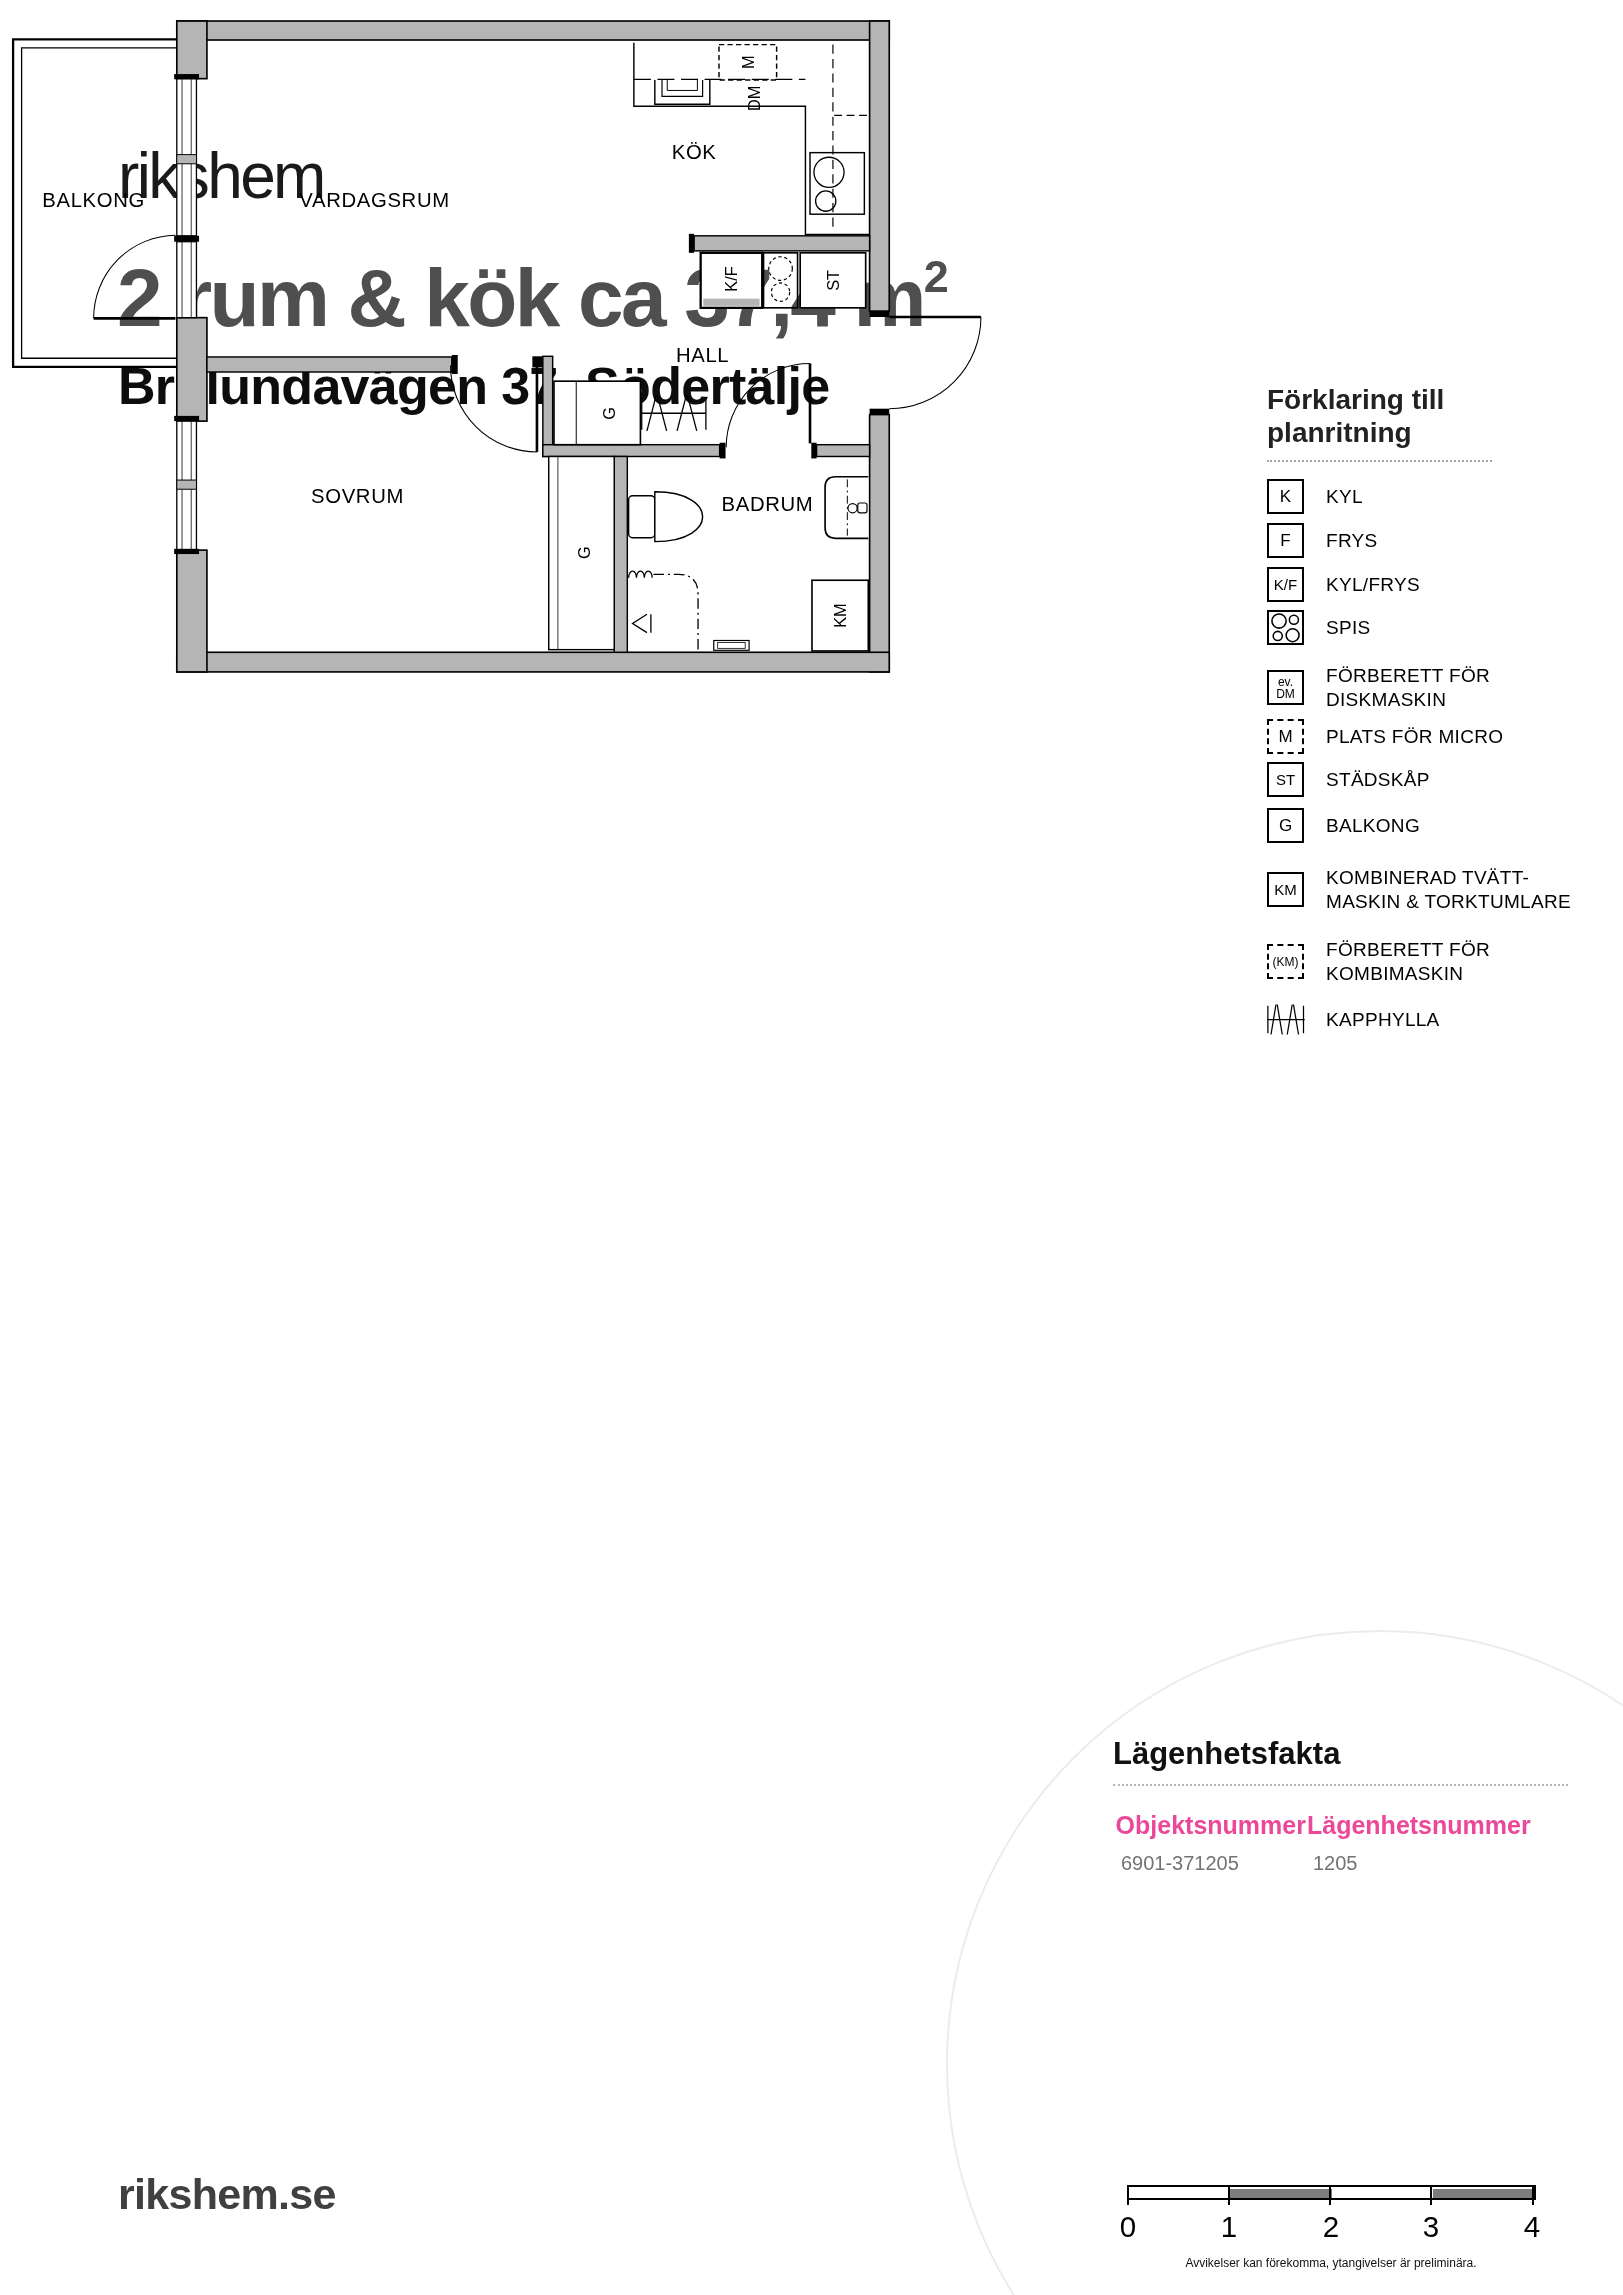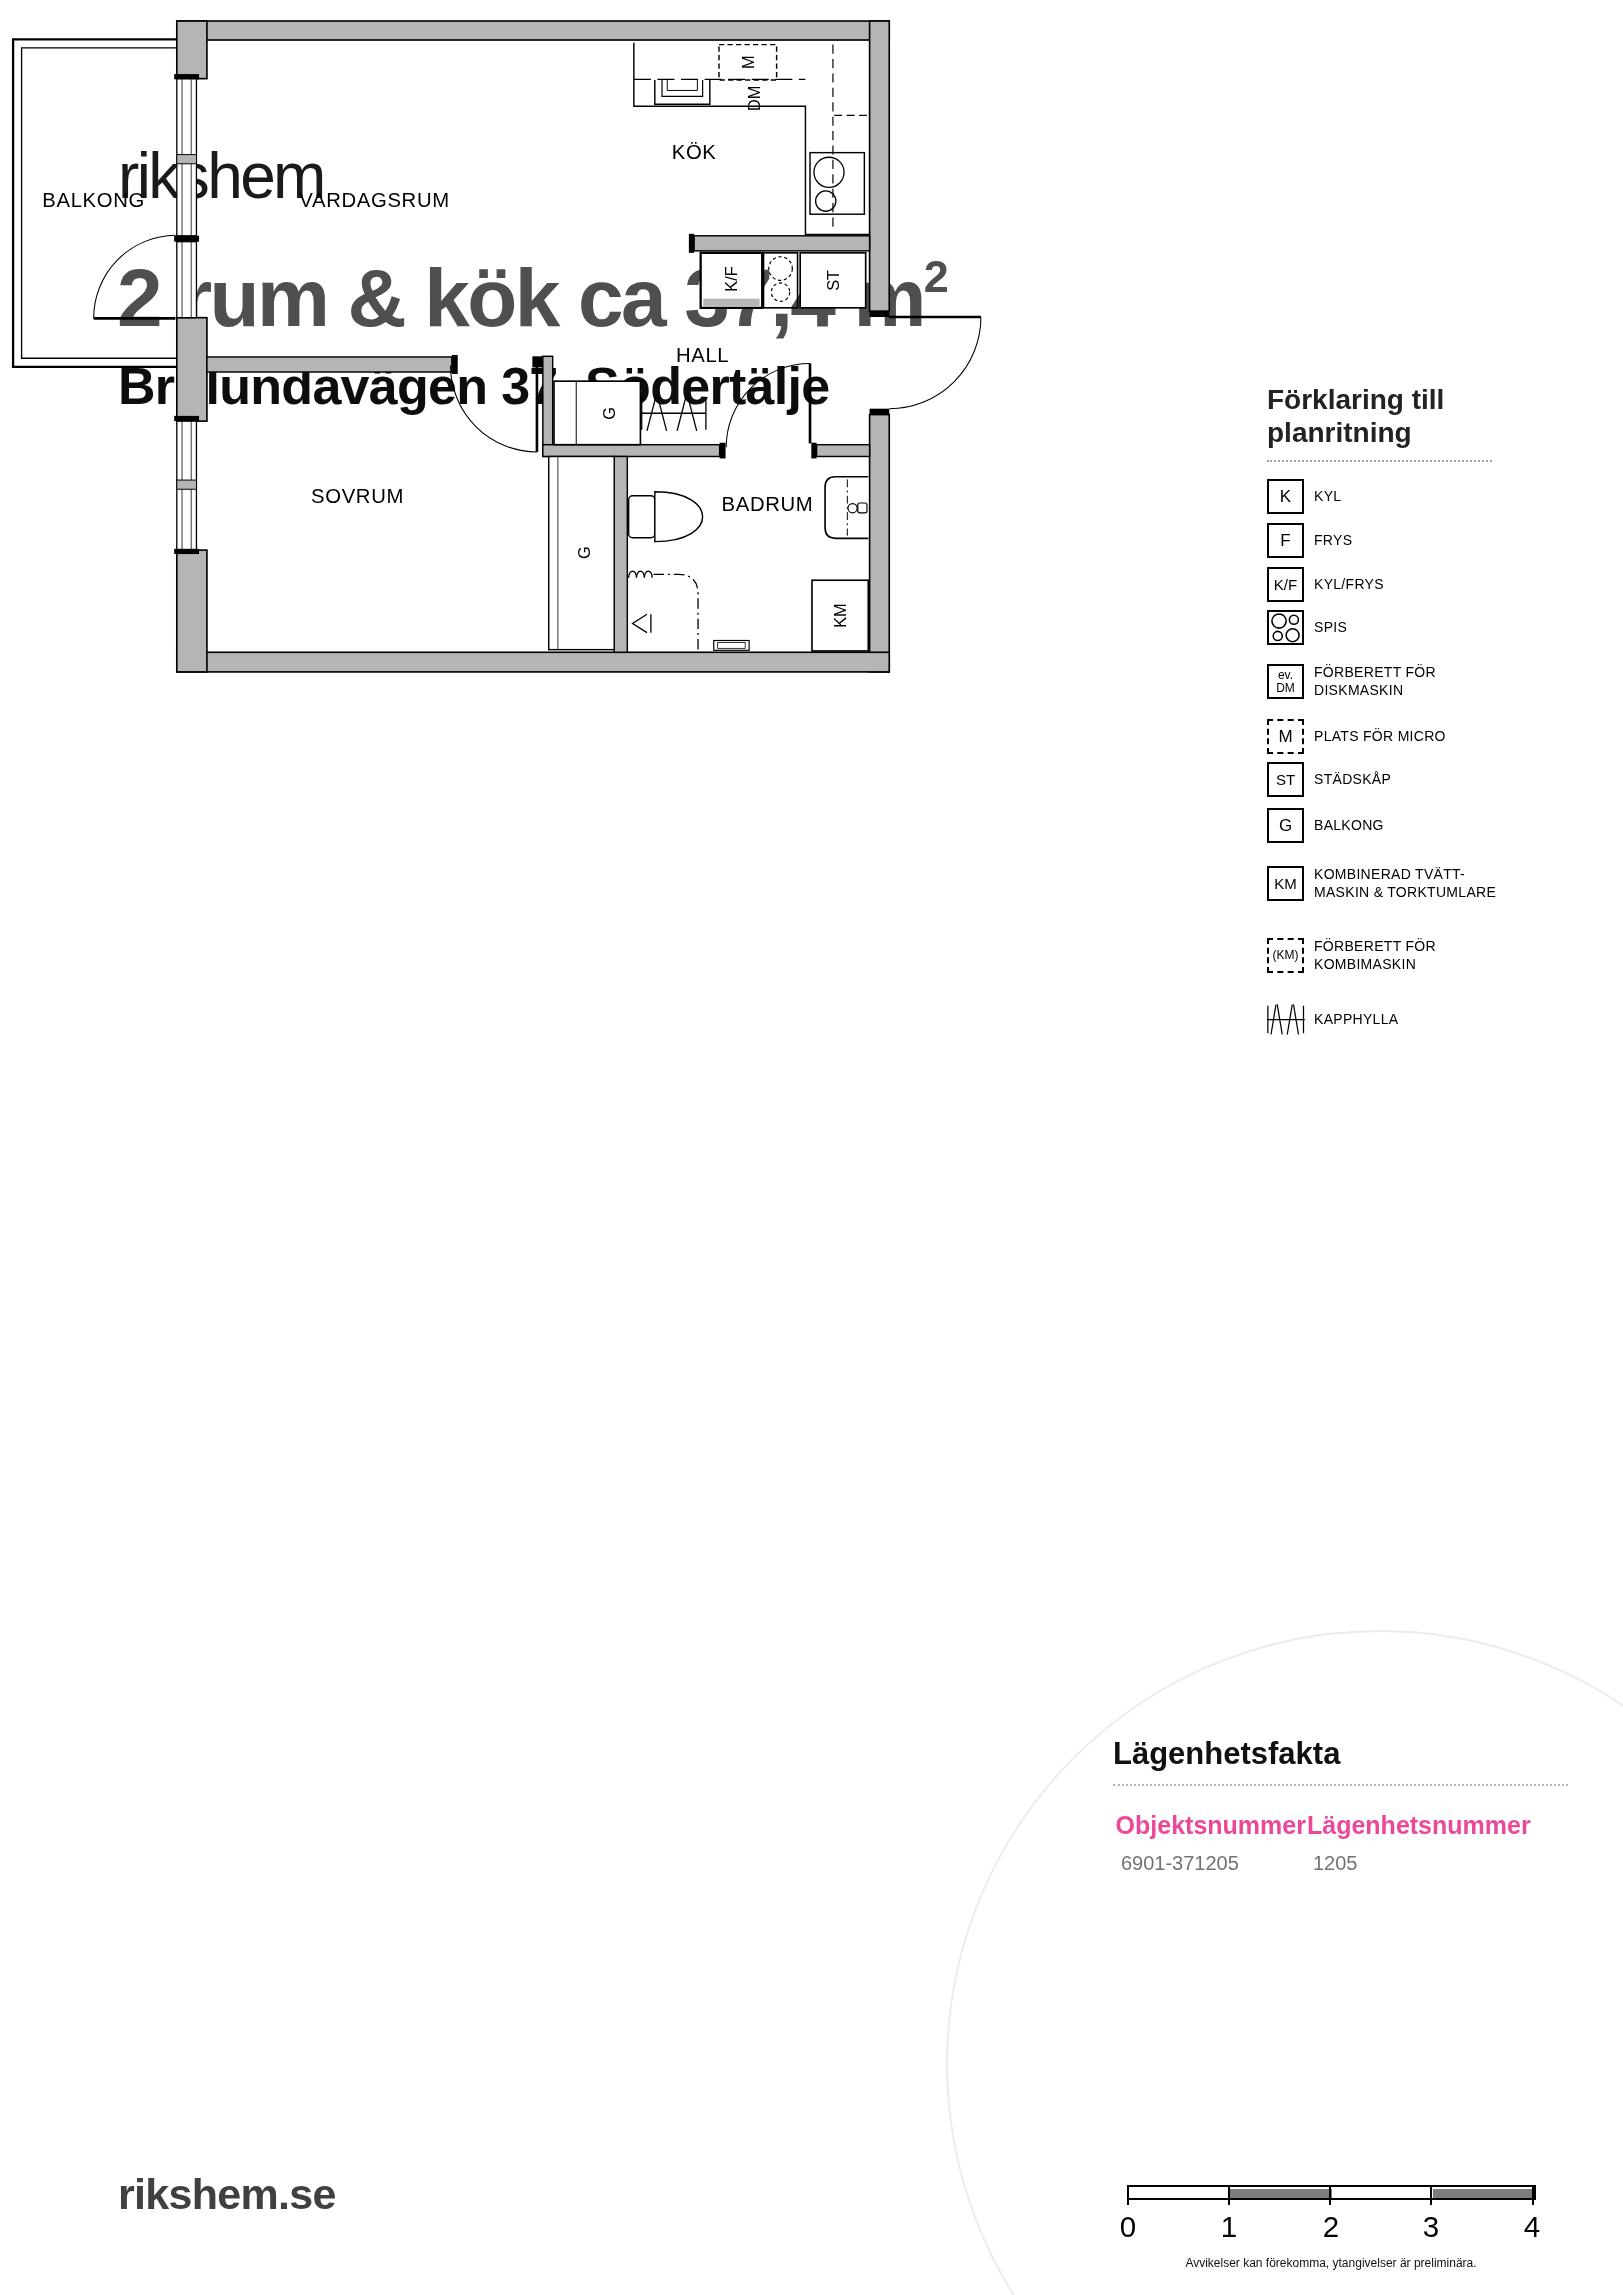--- a/index.html
+++ b/index.html
@@ -16,21 +16,21 @@
   #legend .lg-title{font-size:28px;font-weight:800;line-height:1.17;color:#222;}
   #legend .lg-sep{margin-top:10.5px;width:225px;border-bottom:2.6px dotted #a3a3a3;height:0;}
   .lg-row{position:absolute;left:0;display:flex;align-items:center;}
   .lg-box{width:37px;height:35px;border:2px solid #000;display:flex;flex-direction:column;
           align-items:center;justify-content:center;font-size:17px;line-height:1.02;flex:0 0 auto;
           box-sizing:border-box;background:#fff;}
   .lg-box.small{font-size:15px;}
   .lg-box.tiny{font-size:12px;font-weight:400;}
   .lg-box.dashed{border-style:dashed;}
   .lg-box.noborder{border:none;}
-  .lg-lbl{margin-left:10px;font-size:14px;line-height:1.25;letter-spacing:0.3px;white-space:nowrap;}
+  .lg-lbl{margin-left:22px;font-size:19px;line-height:1.25;letter-spacing:0.3px;white-space:nowrap;}
   
   #facts{left:1113px;top:1736px;width:471px;}
   #facts .f-title{font-size:31px;font-weight:800;color:#111;}
   #facts .f-sep{margin-top:11.8px;width:455px;border-bottom:2.6px dotted #b5b5b5;height:0;}
   #facts .f-cols{position:relative;margin-top:25px;height:79px;}
   .f-label{position:absolute;top:0;font-size:25px;font-weight:800;color:#ec4899;white-space:nowrap;}
   .f-value{position:absolute;top:41px;font-size:20px;color:#737373;white-space:nowrap;}
   
   #site{left:118px;top:2170px;font-size:43px;font-weight:800;letter-spacing:-0.7px;color:#404040;}
   #scalebar{left:1127px;top:2185px;width:405px;height:10.5px;border:2px solid #000;display:flex;box-sizing:content-box;background:#fff;}

